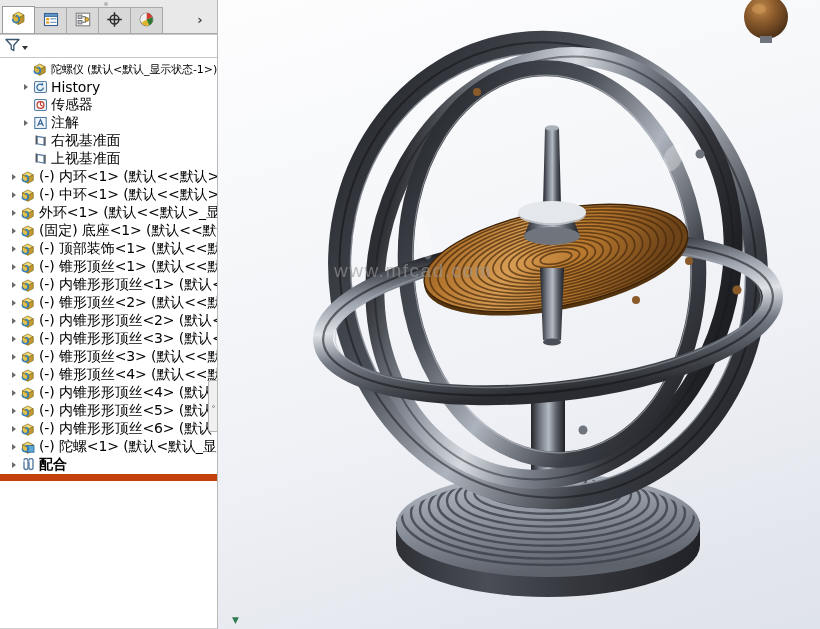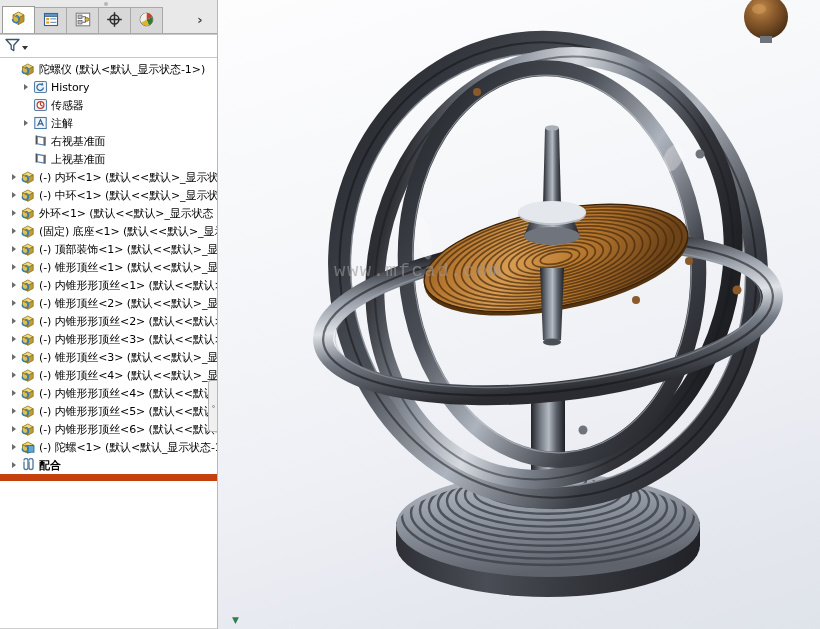--- a/index.html
+++ b/index.html
@@ -151,33 +151,33 @@
   .ticon {
     width: 16px;
     min-width: 16px;
     height: 15px;
     margin-right: 3px;
     display: flex;
     align-items: center;
     justify-content: center;
   }
   .tlabel {
-    font-size: 11px;
+    font-size: 14px;
     color: #000;
     letter-spacing: -0.1px;
     overflow: hidden;
     text-overflow: clip;
     white-space: nowrap;
   }
   .tree-row.root .tlabel { font-size: 11px; }
   .tree-row.mate { border-bottom: 7px solid #c2410c; }
   .tree-row.mate .tlabel { font-weight: bold; }
 
   
-  .ind1 { padding-left: 8px; }
+  .ind1 { padding-left: 20px; }
   .ind2 { padding-left: 8px; }
   .ind2b { padding-left: 20px; }
 
   
   .splitter {
     position: absolute;
     right: 0px;
     top: 322px;
     width: 9px;
     height: 52px;
@@ -237,21 +237,21 @@
     font-size: 35px;
     font-weight: bold;
     color: #9a9a9a;
     font-family: "DejaVu Sans", "Liberation Sans", sans-serif;
     letter-spacing: 2px;
     line-height: 40px;
   }
   .wm-url {
     font-size: 19px;
     color: #9a9a9a;
-    font-family: Liberation Mono, monospace;
+    font-family: Liberation Sans, sans-serif;
     letter-spacing: 1.5px;
     margin-left: 68px;
     margin-top: -2px;
   }
 
   
   .vp-marker {
     position: absolute;
     left: 14px;
     bottom: 4px;

